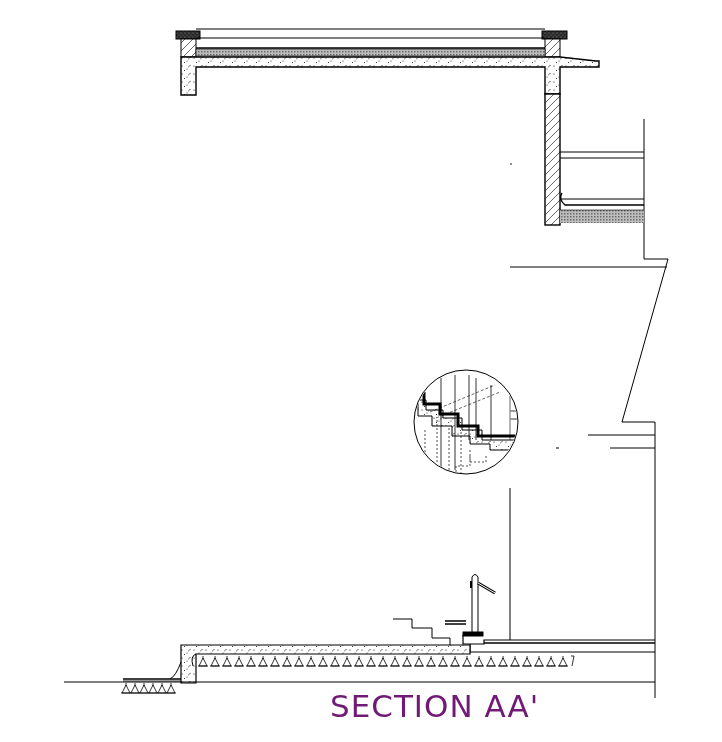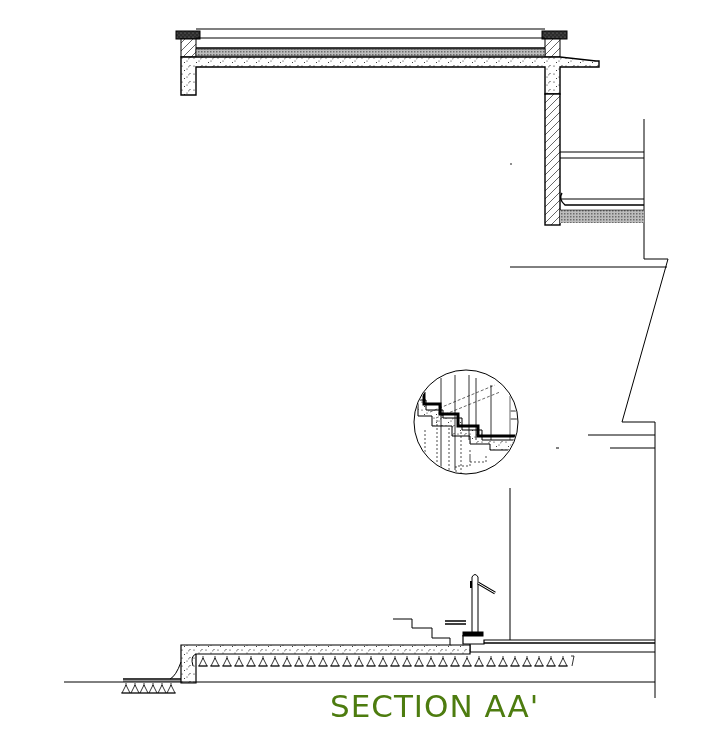--- a/index.html
+++ b/index.html
@@ -1,21 +1,21 @@
 <!DOCTYPE html>
 <html><head>
 <meta charset="utf-8">
 <style>
   html, body { margin: 0; padding: 0; background: #ffffff; }
   body { width: 722px; height: 742px; position: relative; overflow: hidden; }
   #drawing { position: absolute; left: 0; top: 0; }
   .title {
     position: absolute; left: 330px; top: 688px;
     font-family: "DejaVu Sans", sans-serif; font-size: 31px; letter-spacing: 1px;
-    color: #4d7c0f; font-weight: 400; white-space: nowrap;
+    color: #701a75; font-weight: 400; white-space: nowrap;
   }
 </style>
 </head>
 <body>
 
 <svg id="drawing" width="722" height="742" viewBox="0 0 722 742" xmlns="http://www.w3.org/2000/svg">
   <defs>
     <pattern id="concrete" width="12" height="8" patternUnits="userSpaceOnUse">
       <rect width="12" height="8" fill="#fff"></rect>
       <circle cx="2" cy="2" r="0.6" fill="#000"></circle>

